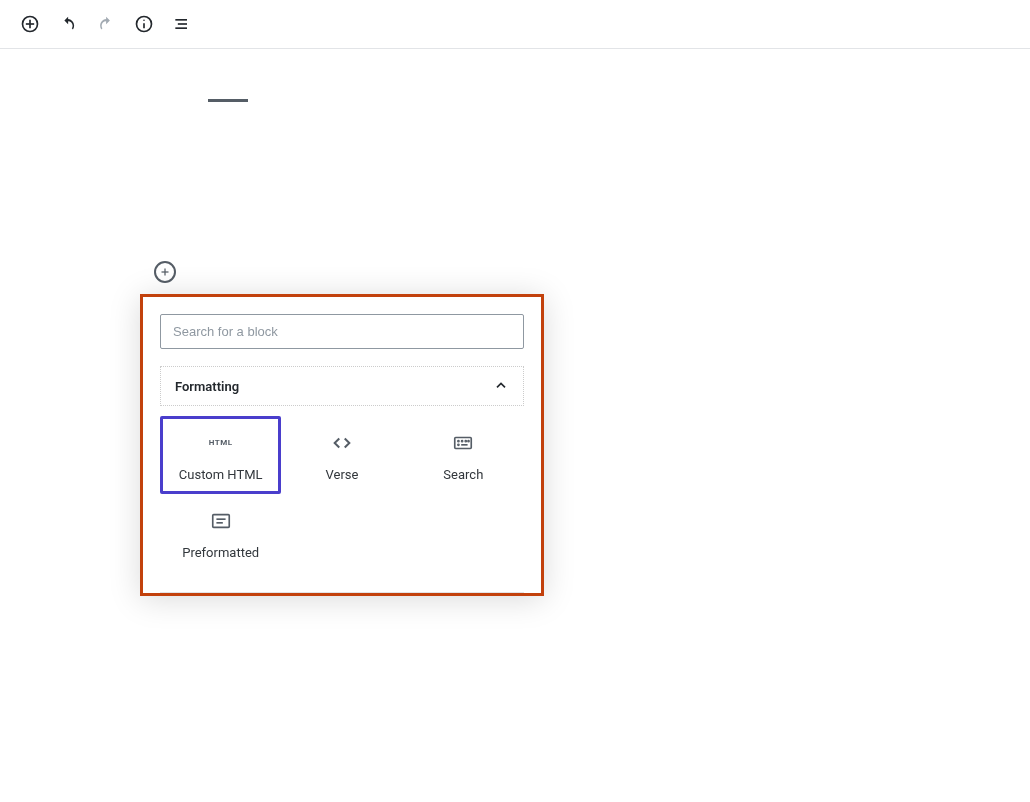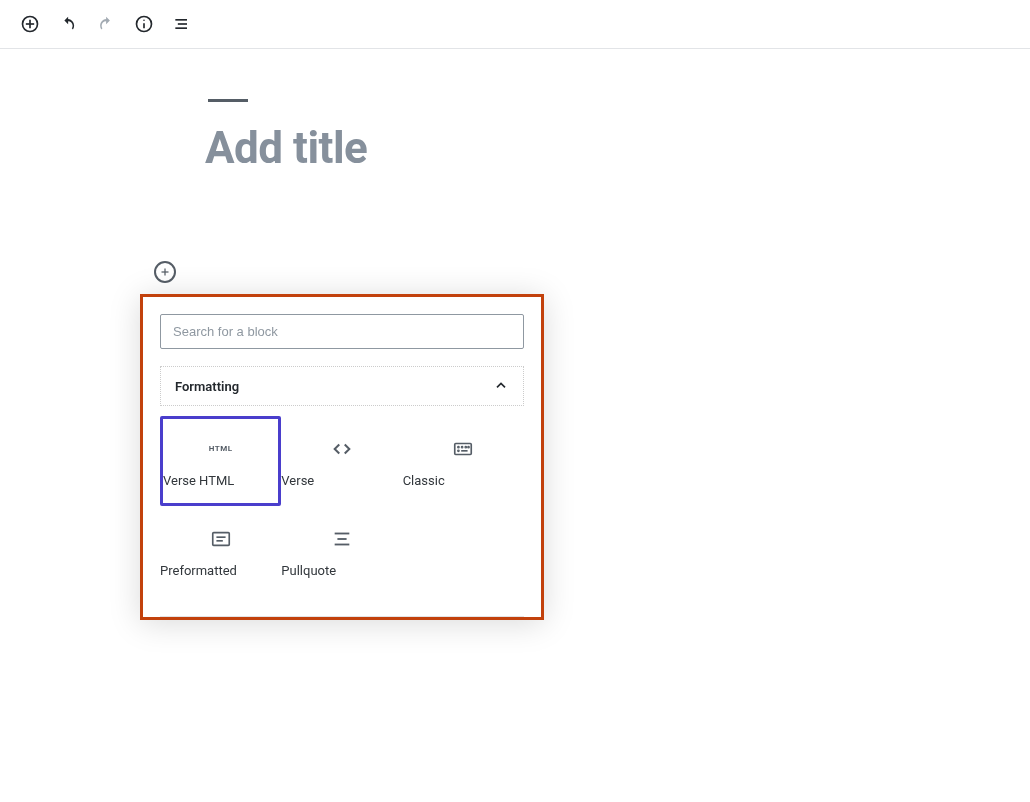--- a/index.html
+++ b/index.html
@@ -21,21 +21,21 @@
     .popover { position:absolute; left:140px; top:294px; width:404px; background:#fff; box-shadow:0 3px 30px rgba(0,0,0,.15); border:3px solid #c2410c; }
     .popover::before { content:""; position:absolute; top:-8px; left:18px; border:8px solid transparent; border-bottom-color:#fff; }
     .search-wrap { padding:17px; }
     .search-input { width:100%; border:1px solid #8f98a1; padding:9px 12px; font-size:13px; border-radius:2px; }
     .search-input::placeholder { color:#8f98a1; }
     .section-head { margin:0 17px 0 17px; border:1px dotted #ccc; padding:11px 14px; display:flex; align-items:center; justify-content:space-between; cursor:pointer; }
     .section-head span { font-size:13px; font-weight:600; color:#23282d; }
     .section-head svg { width:16px; height:16px; }
 
     .blocks { display:grid; grid-template-columns:repeat(3,1fr); padding:10px 17px 20px 17px; gap:0; }
-    .block { display:flex; flex-direction:column; justify-content:center; height:90px; cursor:pointer; }
+    .block { display:flex; flex-direction:column; align-items:center; justify-content:center; height:78px; cursor:pointer; }
     .block .ic { height:28px; display:flex; align-items:center; justify-content:center; }
     .block .ic svg { width:22px; height:22px; color:#555d66; }
     .block .lbl { font-size:13px; color:#32373c; margin-top:10px; }
     .block.selected { border:3px solid #4a3ecc; border-radius:2px; }
     .html-text { font-size:8px; font-weight:700; letter-spacing:.5px; color:#555d66; }
 
     .hr { height:1px; background:#e2e4e7; margin:0 17px; }
   </style>
 </head>
 <body>
@@ -70,21 +70,20 @@
         <line x1="4" y1="7" x2="18" y2="7"></line>
         <line x1="7" y1="12" x2="18" y2="12"></line>
         <line x1="4" y1="17" x2="18" y2="17"></line>
       </svg>
   </div>
 </div>
 
 <div class="content">
   <div class="title-area">
     <div class="dash"></div>
-    <div class="title-placeholder">Add title</div>
   </div>
 </div>
 
 <div class="inserter-btn">
   <svg viewBox="0 0 24 24" fill="none" stroke="#555d66" stroke-width="2.5">
       <line x1="12" y1="5" x2="12" y2="19"></line>
       <line x1="5" y1="12" x2="19" y2="12"></line>
     </svg>
 </div>
 
@@ -96,21 +95,21 @@
     <span>Formatting</span>
     <svg viewBox="0 0 24 24" fill="none" stroke="#23282d" stroke-width="2.5">
         <polyline points="6 14 12 8 18 14"></polyline>
       </svg>
   </div>
   <div class="blocks">
     <div class="block selected">
       <div class="ic">
           <span class="html-text">HTML</span>
         </div>
-      <div class="lbl">Verse HTML</div>
+      <div class="lbl">Custom HTML</div>
     </div>
     <div class="block">
       <div class="ic">
           <svg viewBox="0 0 24 24" fill="none" stroke="currentColor" stroke-width="2.2">
             <polyline points="9 7 4 12 9 17"></polyline>
             <polyline points="15 7 20 12 15 17"></polyline>
           </svg>
         </div>
       <div class="lbl">Verse</div>
     </div>
@@ -119,37 +118,27 @@
           <svg viewBox="0 0 24 24" fill="none" stroke="currentColor" stroke-width="1.8">
             <rect x="3" y="6" width="18" height="12" rx="1"></rect>
             <circle cx="7" cy="10" r=".6" fill="currentColor"></circle>
             <circle cx="11" cy="10" r=".6" fill="currentColor"></circle>
             <circle cx="15" cy="10" r=".6" fill="currentColor"></circle>
             <circle cx="18" cy="10" r=".6" fill="currentColor"></circle>
             <circle cx="7" cy="14" r=".6" fill="currentColor"></circle>
             <line x1="10" y1="14" x2="17" y2="14"></line>
           </svg>
         </div>
-      <div class="lbl">Classic</div>
+      <div class="lbl">Search</div>
     </div>
     <div class="block">
       <div class="ic">
           <svg viewBox="0 0 24 24" fill="none" stroke="currentColor" stroke-width="1.8">
             <rect x="3" y="5" width="18" height="14" rx="1"></rect>
             <line x1="7" y1="10" x2="17" y2="10"></line>
             <line x1="7" y1="14" x2="14" y2="14"></line>
           </svg>
         </div>
       <div class="lbl">Preformatted</div>
     </div>
-    <div class="block">
-      <div class="ic">
-          <svg viewBox="0 0 24 24" fill="none" stroke="currentColor" stroke-width="2">
-            <line x1="4" y1="6" x2="20" y2="6"></line>
-            <line x1="7" y1="12" x2="17" y2="12"></line>
-            <line x1="4" y1="18" x2="20" y2="18"></line>
-          </svg>
-        </div>
-      <div class="lbl">Pullquote</div>
-    </div>
   </div>
   <div class="hr"></div>
 </div>
 
 </body></html>

